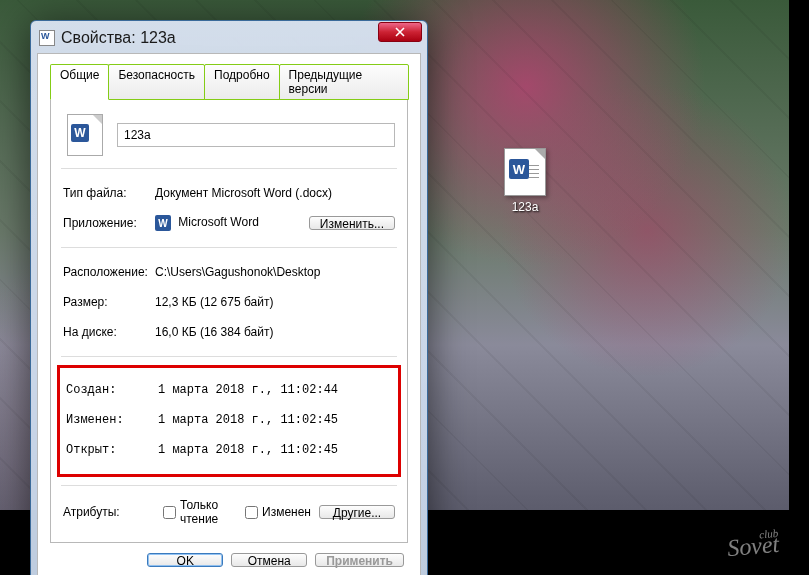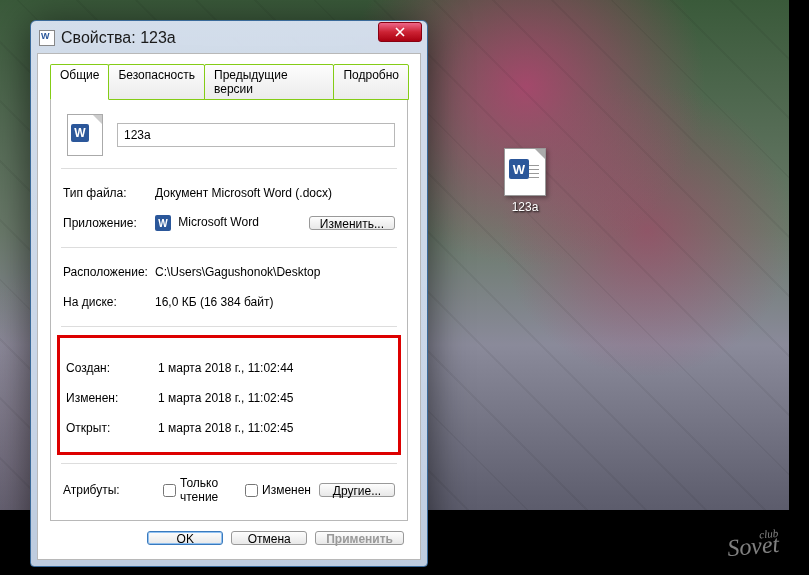--- a/index.html
+++ b/index.html
@@ -138,21 +138,21 @@
 .btn {
   min-width: 76px; height: 14px; padding: 0 10px;
   background: linear-gradient(#fdfdfd, #e8e8e8);
   border: 1px solid #999; border-radius: 3px;
   font-size: 12px; font-family: inherit; cursor: pointer;
 }
 .btn:disabled { color: #999; cursor: default; font-weight: bold; }
 .row .btn-right { margin-left: auto; }
 
 .highlight-box {
-  border: 3px solid #d00; margin: -4px -6px; padding: 12px 6px 6px;
+  border: 3px solid #d00; margin: -4px -6px; padding: 4px 6px 6px; font-family: Liberation Mono, monospace;
 }
 
 .attrib-row { display: flex; align-items: center; gap: 8px; }
 .attrib-row .lbl { width: 92px; }
 .chk { display: flex; align-items: center; gap: 4px; cursor: pointer; }
 .chk input { width: 13px; height: 13px; }
 
 .dialog-buttons {
   display: flex; justify-content: flex-end; gap: 8px;
   padding: 10px 4px 2px;
@@ -195,22 +195,22 @@
       <svg viewBox="0 0 10 10">
             <path d="M1 1L9 9M9 1L1 9" stroke="#fff" stroke-width="1.6"></path>
           </svg>
     </div>
   </div>
 
   <div class="dialog-body">
     <div class="tabs">
       <div class="tab active">Общие</div>
       <div class="tab">Безопасность</div>
+      <div class="tab">Подробно</div>
       <div class="tab">Предыдущие версии</div>
-      <div class="tab">Подробно</div>
     </div>
 
     <div class="tab-content">
 
       <div class="file-header">
         <div class="big-icon">
           <div class="word-badge">W</div>
         </div>
         <input class="filename-input" value="123a" style="">
       </div>
@@ -228,20 +228,24 @@
           <span>Microsoft Word</span>
         </div>
         <button class="btn btn-right">Изменить...</button>
       </div>
 
       <hr class="sep">
 
       <div class="row">
         <div class="lbl">Расположение:</div>
         <div class="val">C:\Users\Gagushonok\Desktop</div>
+      </div>
+      <div class="row">
+        <div class="lbl">Размер:</div>
+        <div class="val">12,3 КБ (12 675 байт)</div>
       </div>
       <div class="row">
         <div class="lbl">На диске:</div>
         <div class="val">16,0 КБ (16 384 байт)</div>
       </div>
 
       <hr class="sep">
 
       <div class="highlight-box">
         <div class="row">

